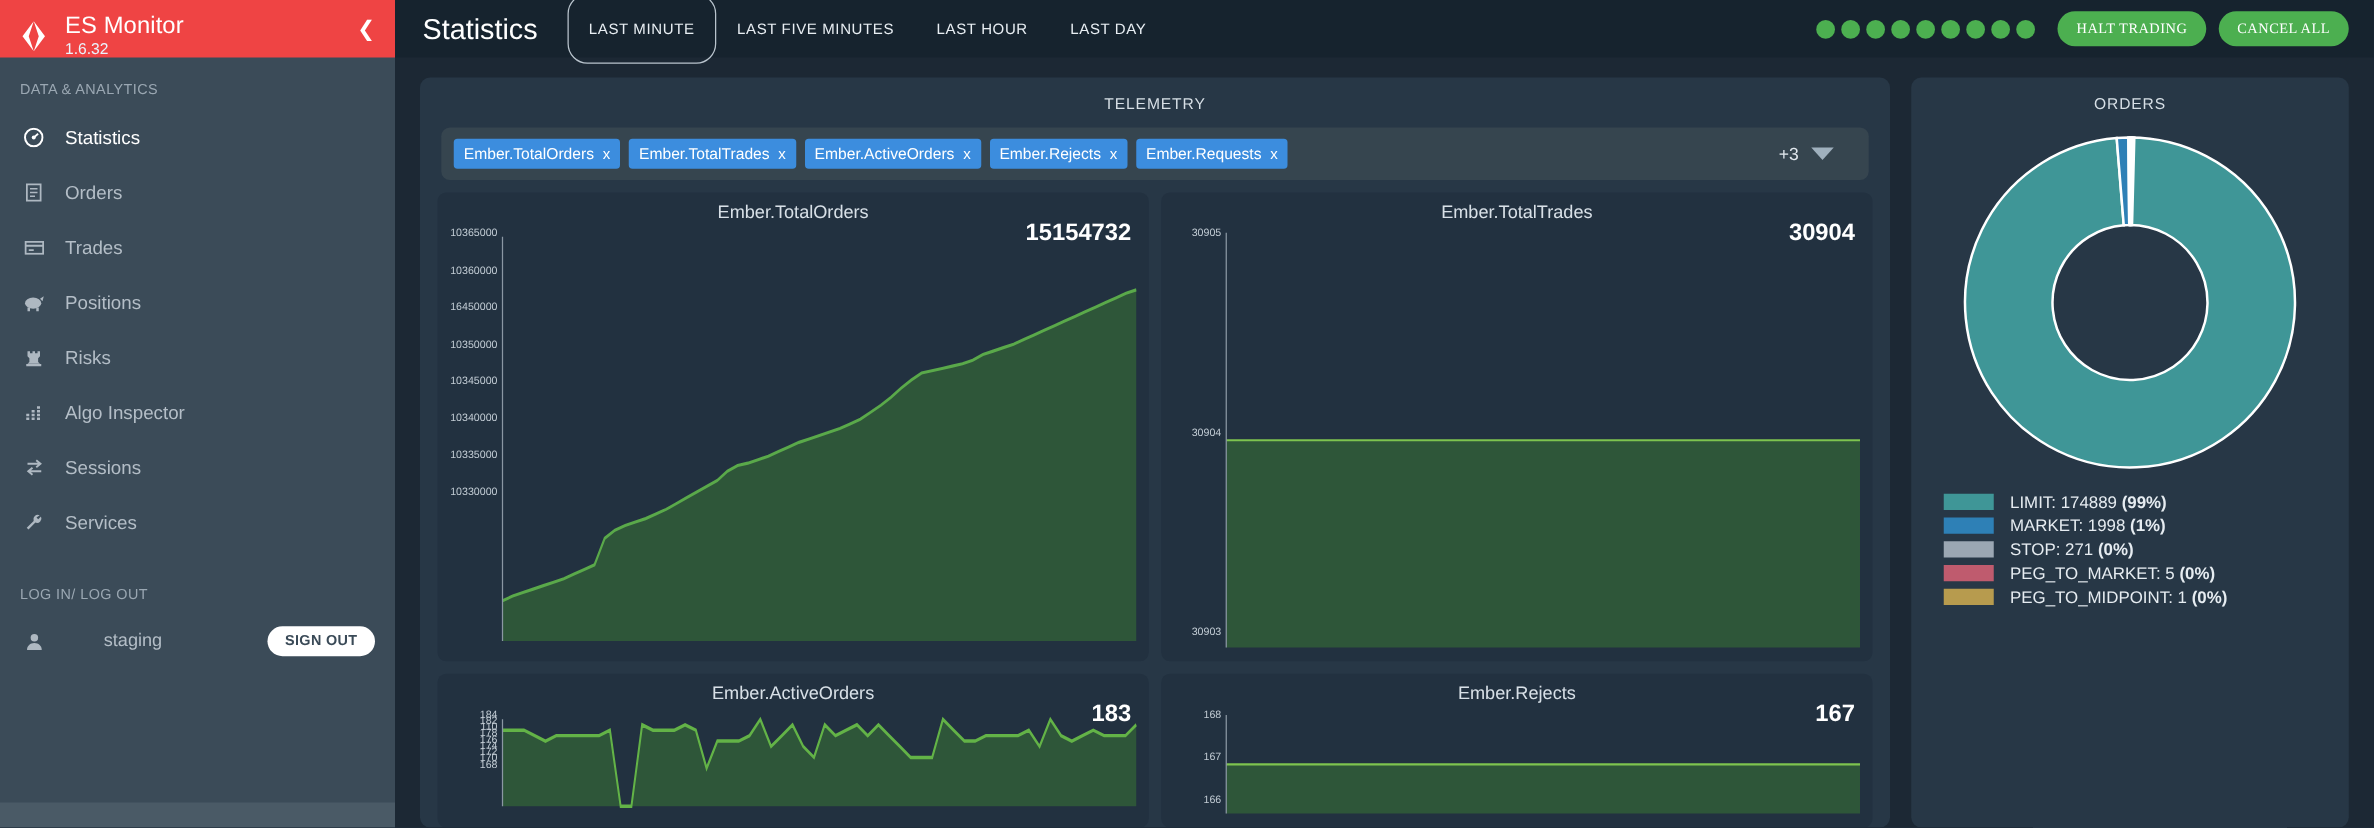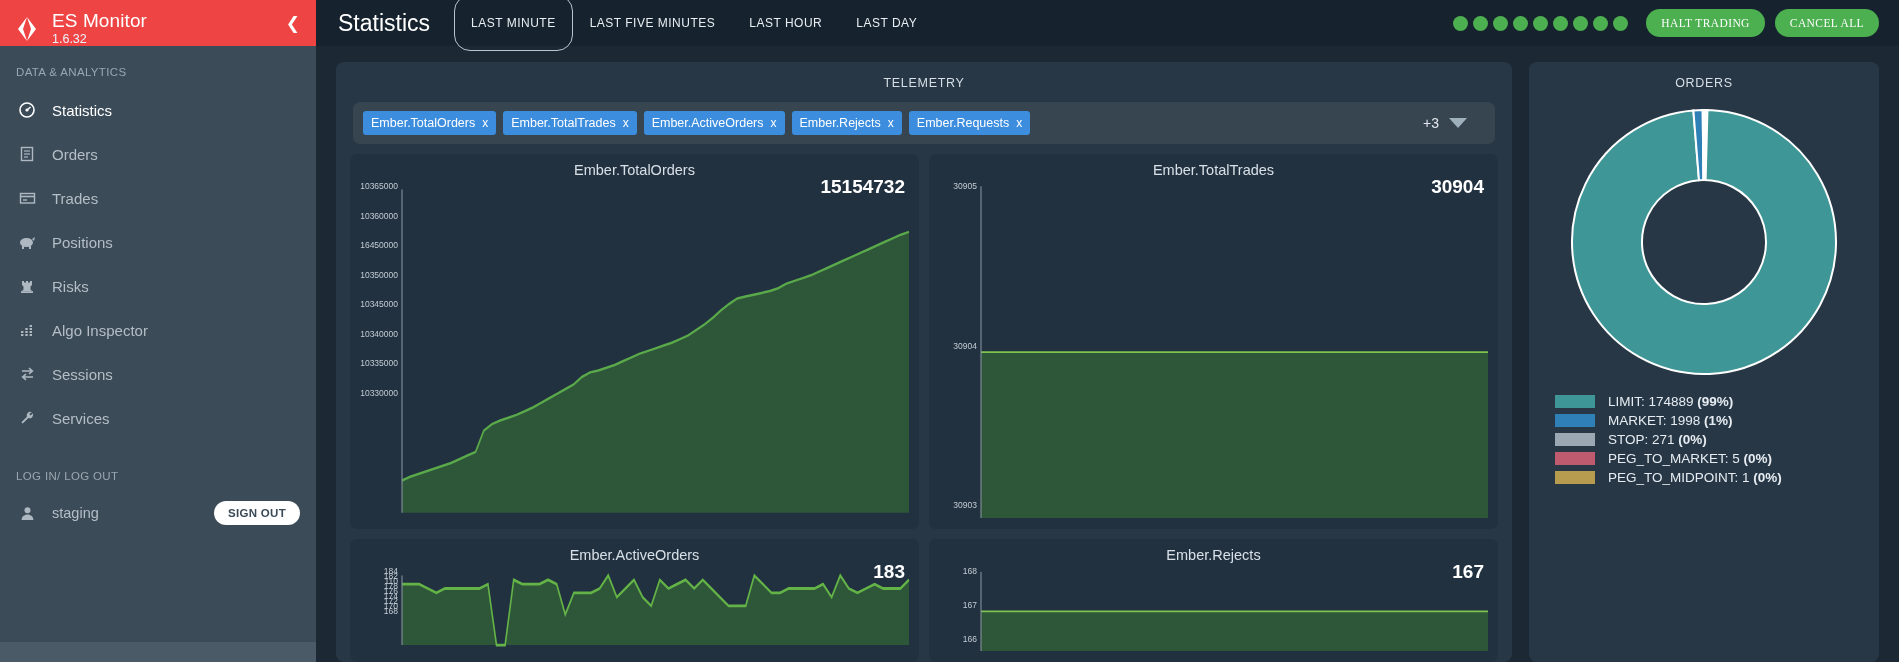--- a/index.html
+++ b/index.html
@@ -48,21 +48,21 @@
     display: flex; align-items: center; justify-content: center;
   }
   .sb-item.active .ico svg { fill: #ffffff; stroke: #ffffff; }
   .sb-item .ico svg { fill: #aeb8c1; stroke: #aeb8c1; }
   .sb-login {
     margin-top: 24px;
   }
   .sb-userrow {
     display: flex; align-items: center; height: 42px;
     padding-left: 16px; padding-right: 16px;
-    color: #b4bec7; font-size: 14.5px;
+    color: #b4bec7; font-size: 14.5px; gap: 31px;
   }
   .sb-userrow .ico { width: 22px; flex: 0 0 22px; margin-right: 14px; display:flex; align-items:center; justify-content:center;}
   .signout {
     margin-left: auto;
     background: #ffffff; color: #3a4a57;
     border-radius: 14px; font-size: 11.5px;
     padding: 6px 14px; letter-spacing: .3px;
     cursor: pointer; border: none;
     font-family: "Liberation Sans", sans-serif;
     font-weight: bold;

